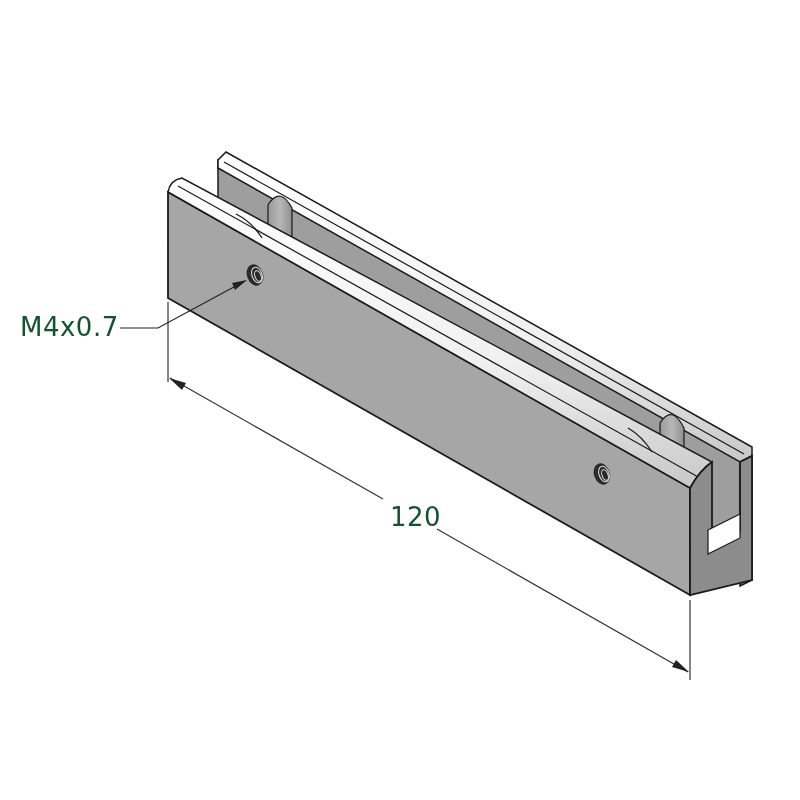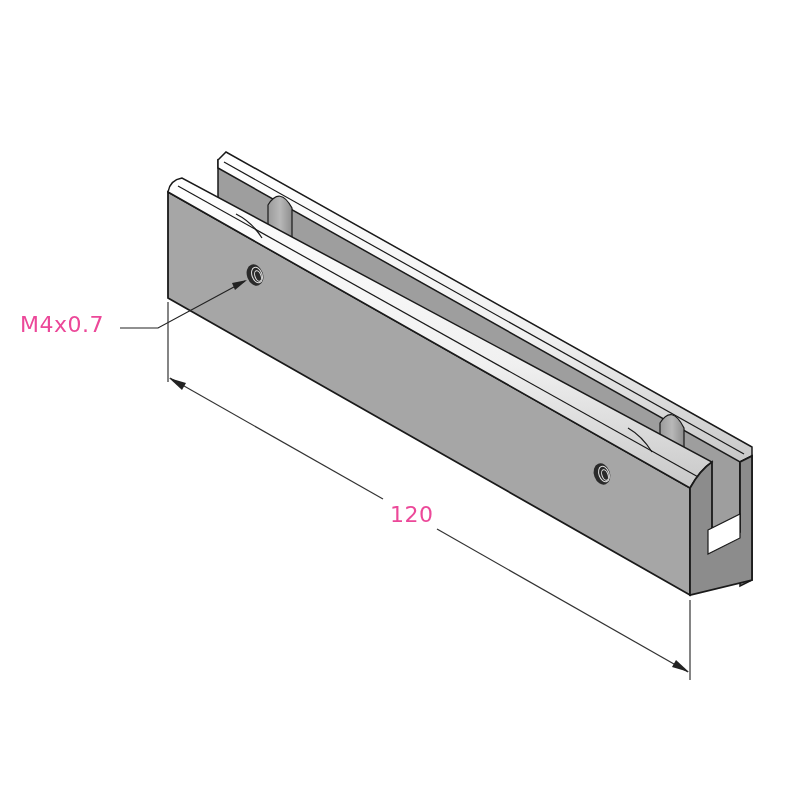--- a/index.html
+++ b/index.html
@@ -1,18 +1,18 @@
 <!DOCTYPE html>
 <html><head>
 <meta charset="utf-8">
 <style>
   html, body { margin:0; padding:0; background:#ffffff; }
   body { width:800px; height:800px; position:relative; overflow:hidden; font-family:"DejaVu Sans", sans-serif; }
   svg { position:absolute; left:0; top:0; }
-  .label { position:absolute; font-family:"DejaVu Sans", sans-serif; color:#ec4899; font-size:22px; letter-spacing:0.5px; }
+  .label { position:absolute; font-family:"DejaVu Sans", sans-serif; color:#14532d; font-size:26px; letter-spacing:0.5px; }
 </style>
 </head>
 <body>
 
 <svg width="800" height="800" viewBox="0 0 800 800">
   <defs>
     <linearGradient id="roundTop" x1="0" y1="0" x2="0" y2="1">
       <stop offset="0" stop-color="#ffffff"></stop>
       <stop offset="0.6" stop-color="#f0f0f0"></stop>
       <stop offset="1" stop-color="#c8c8c8"></stop>

